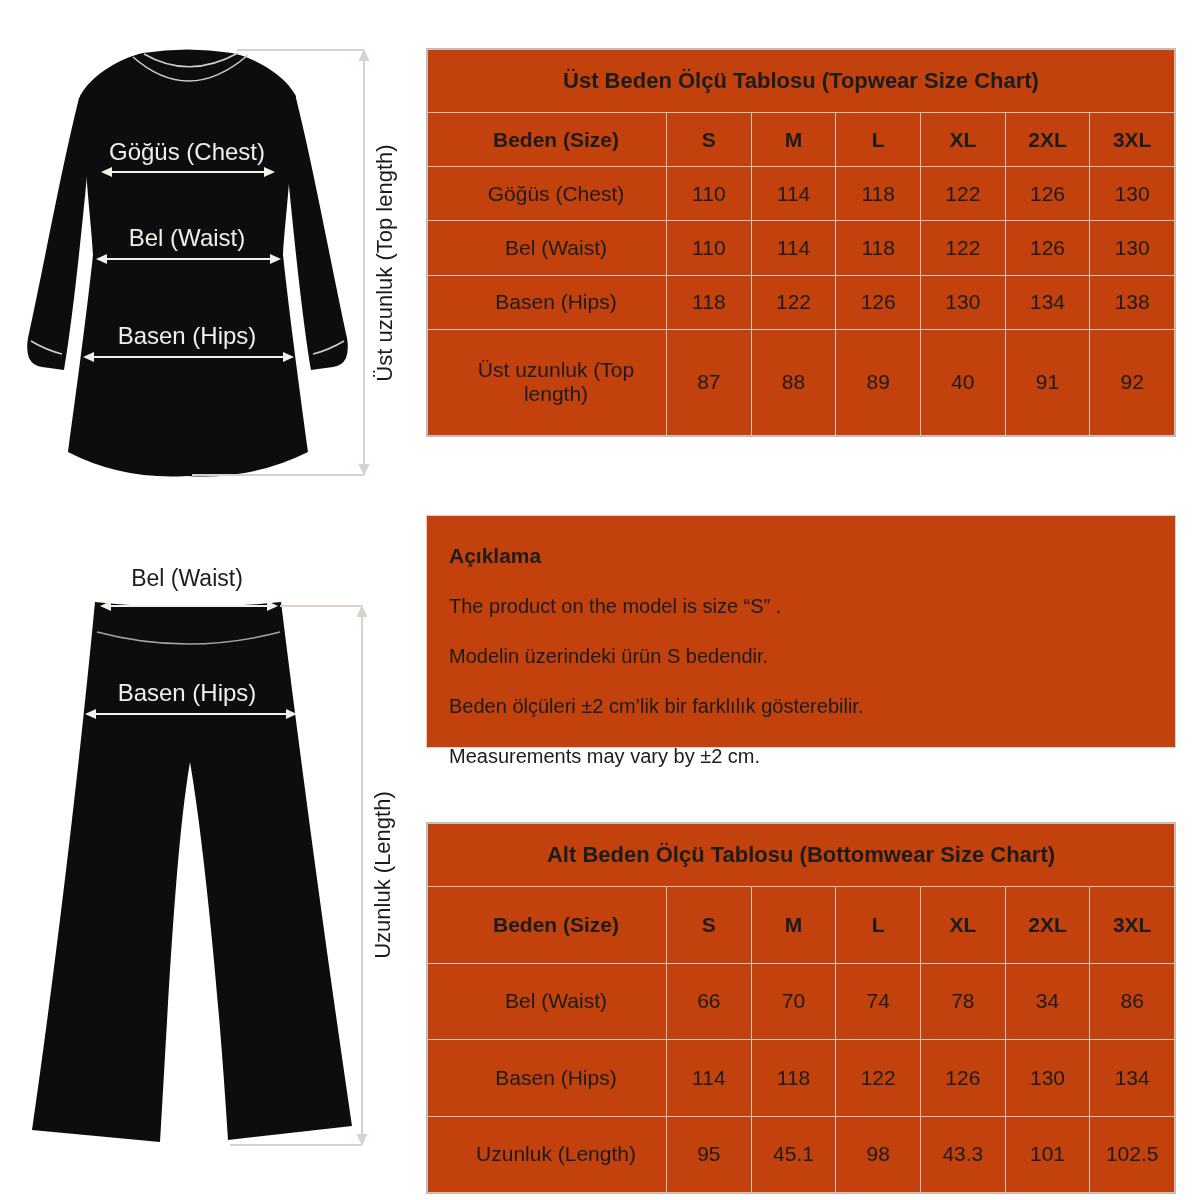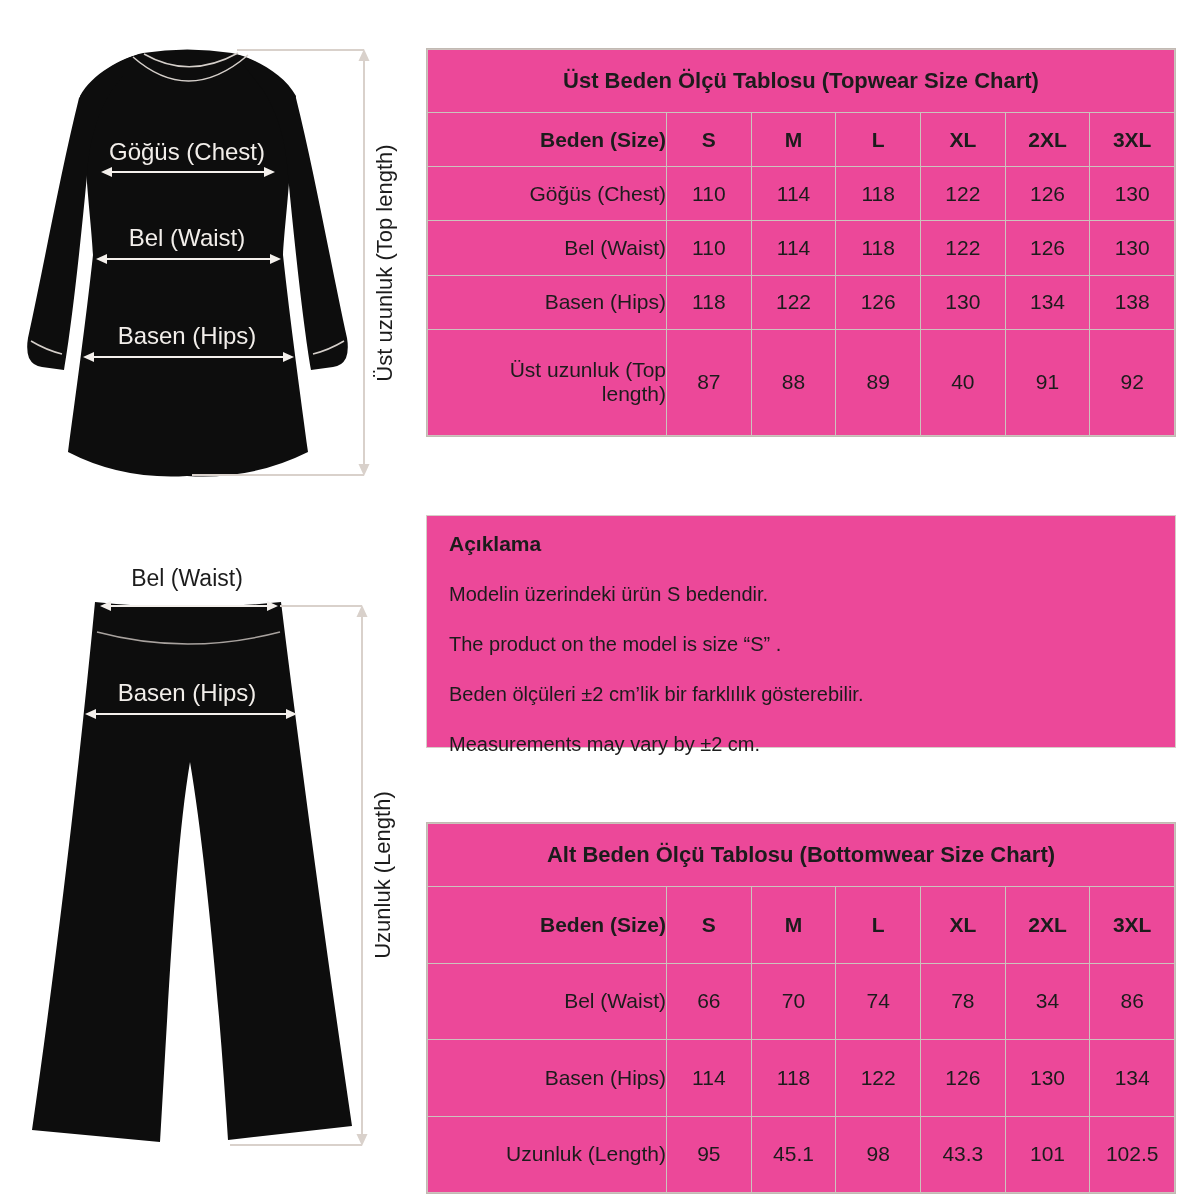--- a/index.html
+++ b/index.html
@@ -6,21 +6,21 @@
   body {
     width: 1200px; height: 1200px;
     background: #ffffff;
     font-family: "Liberation Sans", sans-serif;
     color: #1c1c1c;
     position: relative;
     overflow: hidden;
   }
   .panel {
     position: absolute;
-    background: #ec4899;
+    background: #c2410c;
     box-sizing: border-box;
   }
   
   .size-table-wrap { border: 1px solid #c2b9b3; }
   table.size-table {
     border-collapse: collapse;
     table-layout: fixed;
     width: 100%; height: 100%;
   }
   table.size-table td {
@@ -30,27 +30,27 @@
     text-align: center;
     padding: 0;
   }
   table.size-table tr.title-row td {
     font-weight: bold;
     font-size: 22px;
     height: 62px;
   }
   table.size-table tr.head-row td { font-weight: bold; }
   table.size-table td.label-col {
-    text-align: right;
+    text-align: center;
     padding-left: 18px;
   }
   
   .notes-panel {
     border: 1px solid #d6cdc7;
-    padding: 12px 22px;
+    padding: 24px 22px;
   }
   .notes-title {
     font-weight: bold;
     font-size: 21px;
     margin: 4px 0 0 0;
   }
   .notes-line {
     font-size: 20px;
     margin: 27px 0 0 0;
   }
@@ -249,22 +249,22 @@
       <td>40</td>
       <td>91</td>
       <td>92</td>
     </tr>
   </tbody>
     </table>
 </div>
 
 <div class="panel notes-panel" style="left:426px; top:515px; width:750px; height:233px;">
   <div class="notes-title">Açıklama</div>
+  <p class="notes-line">The product on the model is size “S” .</p>
   <p class="notes-line">Modelin üzerindeki ürün S bedendir.</p>
-  <p class="notes-line">The product on the model is size “S” .</p>
   <p class="notes-line">Beden ölçüleri ±2 cm’lik bir farklılık gösterebilir.</p>
   <p class="notes-line">Measurements may vary by ±2 cm.</p>
 </div>
 
 <div class="panel size-table-wrap" style="left:426px; top:822px; width:750px; height:372px;">
   <table class="size-table">
     <colgroup>
       <col style="width:32%">
       <col style="width:11.333%">
         <col style="width:11.333%">

